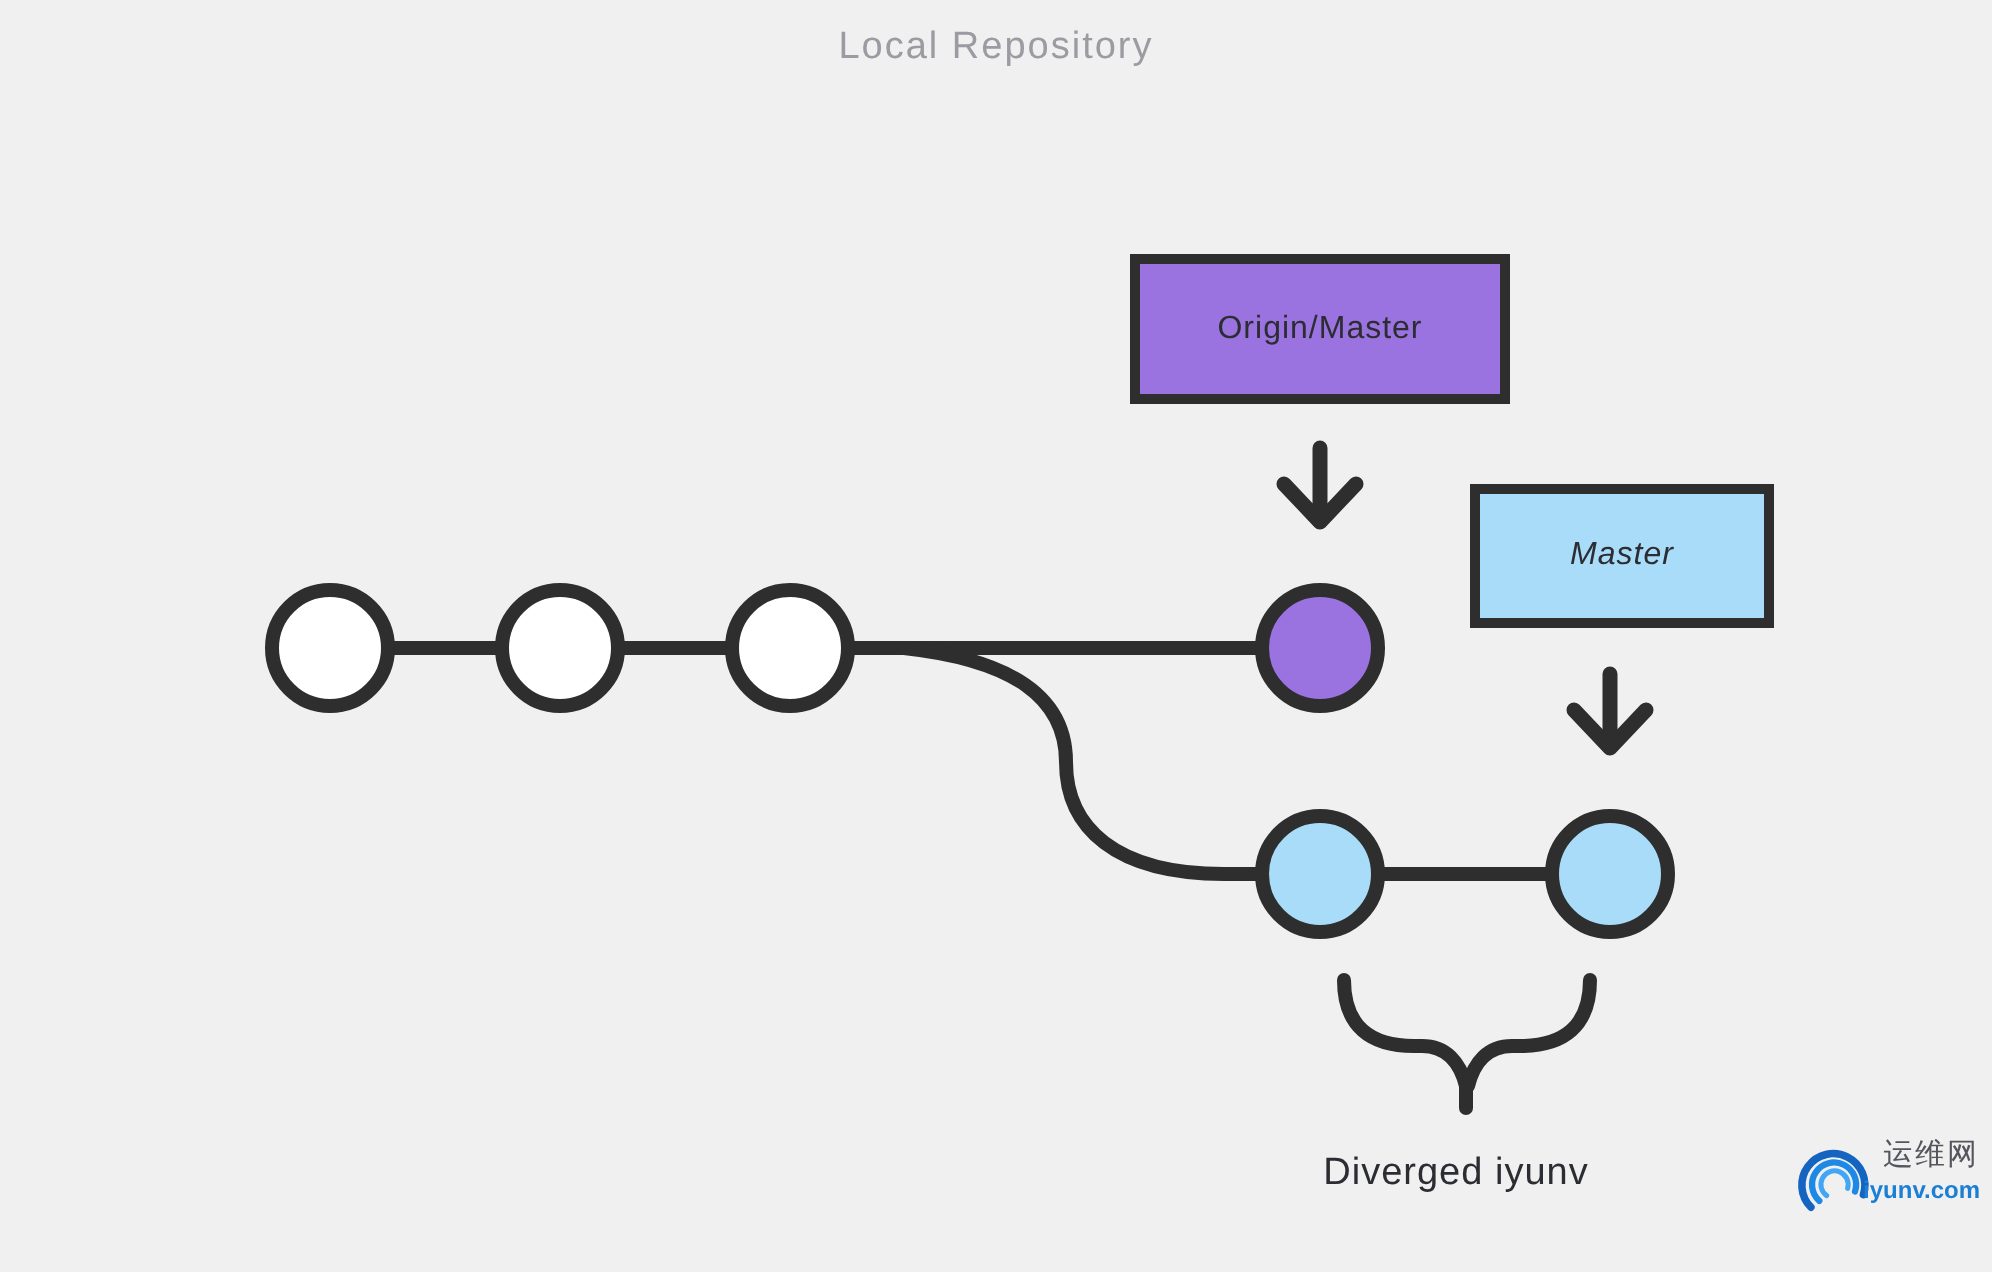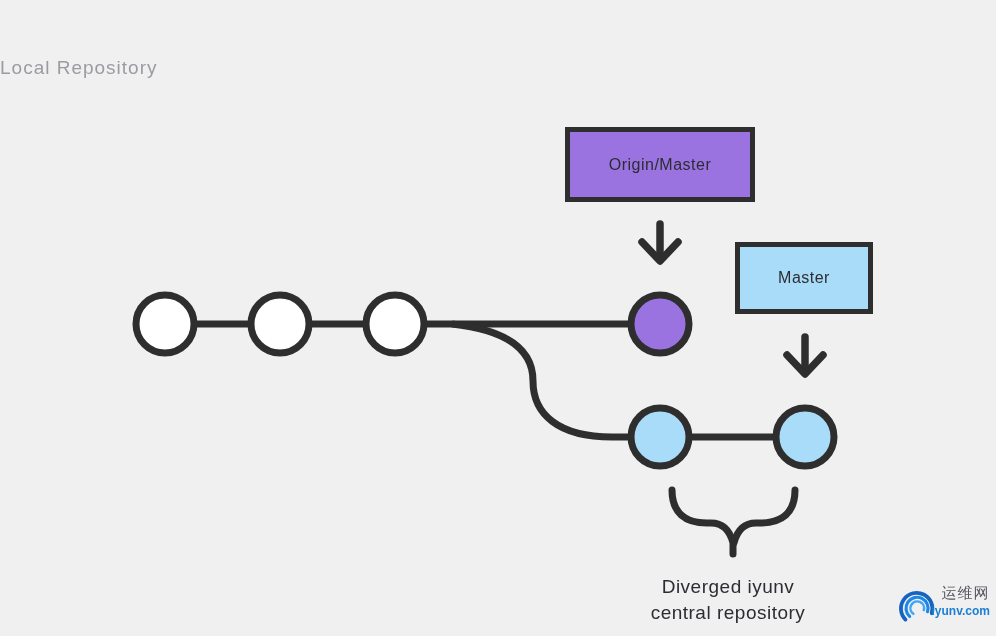--- a/index.html
+++ b/index.html
@@ -16,50 +16,49 @@
   html,body{width:996px;height:636px;}
   body{
     font-family:"Liberation Sans","DejaVu Sans",sans-serif;
     background:var(--background);
     position:relative;
     overflow:hidden;
   }
   .stage{position:absolute;inset:0;width:996px;height:636px;}
   .page-title{
     position:absolute;top:13px;left:0;right:0;
-    text-align:left;
+    text-align:center;
     font-size:19px;letter-spacing:1px;
     color:var(--title-gray);
-    margin-top:44px;
   }
   svg.diagram{position:absolute;left:0;top:0;width:996px;height:636px;}
   .edge{stroke:var(--stroke);stroke-width:7;fill:none;}
   .node{stroke:var(--stroke);stroke-width:7;}
   .node-white{fill:#ffffff;}
   .node-purple{fill:var(--purple);}
   .node-blue{fill:var(--light-blue);}
   .arrow{stroke:var(--stroke);stroke-width:7.5;fill:none;stroke-linecap:round;stroke-linejoin:round;}
   .brace{stroke:var(--stroke);stroke-width:7;fill:none;stroke-linecap:round;}
   .label-box{
     position:absolute;
     border:5px solid var(--stroke);
     display:flex;align-items:center;justify-content:center;
     font-size:16px;letter-spacing:.5px;
     color:var(--text-dark);
   }
   .box-origin{left:565px;top:127px;width:190px;height:75px;background:var(--purple);}
-  .box-master{left:735px;top:242px;width:138px;height:72px;background:var(--light-blue);}
+  .box-master{left:735px;top:242px;width:152px;height:72px;background:var(--light-blue);font-style:italic;}
   .annotation{
     position:absolute;left:608px;top:574px;width:240px;
     text-align:center;
     font-size:19px;line-height:26px;letter-spacing:.5px;
     color:var(--text-dark);
   }
   .watermark{
-    position:absolute;right:6px;bottom:8px;
+    position:absolute;right:6px;bottom:24px;
     display:flex;align-items:flex-start;
   }
   .watermark .logo{width:42px;height:42px;margin-top:2px;}
   .watermark .wm-text{display:flex;flex-direction:column;margin-left:-6px;}
   .wm-site{font-size:15px;color:var(--watermark-gray);letter-spacing:1px;margin-left:10px;}
   .wm-domain{font-size:12px;font-weight:bold;color:var(--watermark-blue);margin-top:1px;}
 </style>
 </head>
 <body>
 
@@ -102,21 +101,20 @@
   <div class="label-box box-origin">
     <span>Origin/Master</span>
   </div>
 
   <div class="label-box box-master">
     <span>Master</span>
   </div>
 
   <div class="annotation">
     <div>Diverged iyunv</div>
-    <div>central repository</div>
   </div>
 
   <div class="watermark">
     <svg class="logo" viewBox="0 0 40 40" aria-hidden="true">
       <path d="M 9 32 A 15 15 0 1 1 34 26" fill="none" stroke="#1565c0" stroke-width="3.6" stroke-linecap="round"></path>
       <path d="M 13 29 A 10.5 10.5 0 1 1 30 24.5" fill="none" stroke="#1e88e5" stroke-width="3" stroke-linecap="round"></path>
       <path d="M 16.5 26.5 A 6.5 6.5 0 1 1 26.5 23" fill="none" stroke="#42a5f5" stroke-width="2.4" stroke-linecap="round"></path>
     </svg>
     <div class="wm-text">
       <span class="wm-site">运维网</span>

